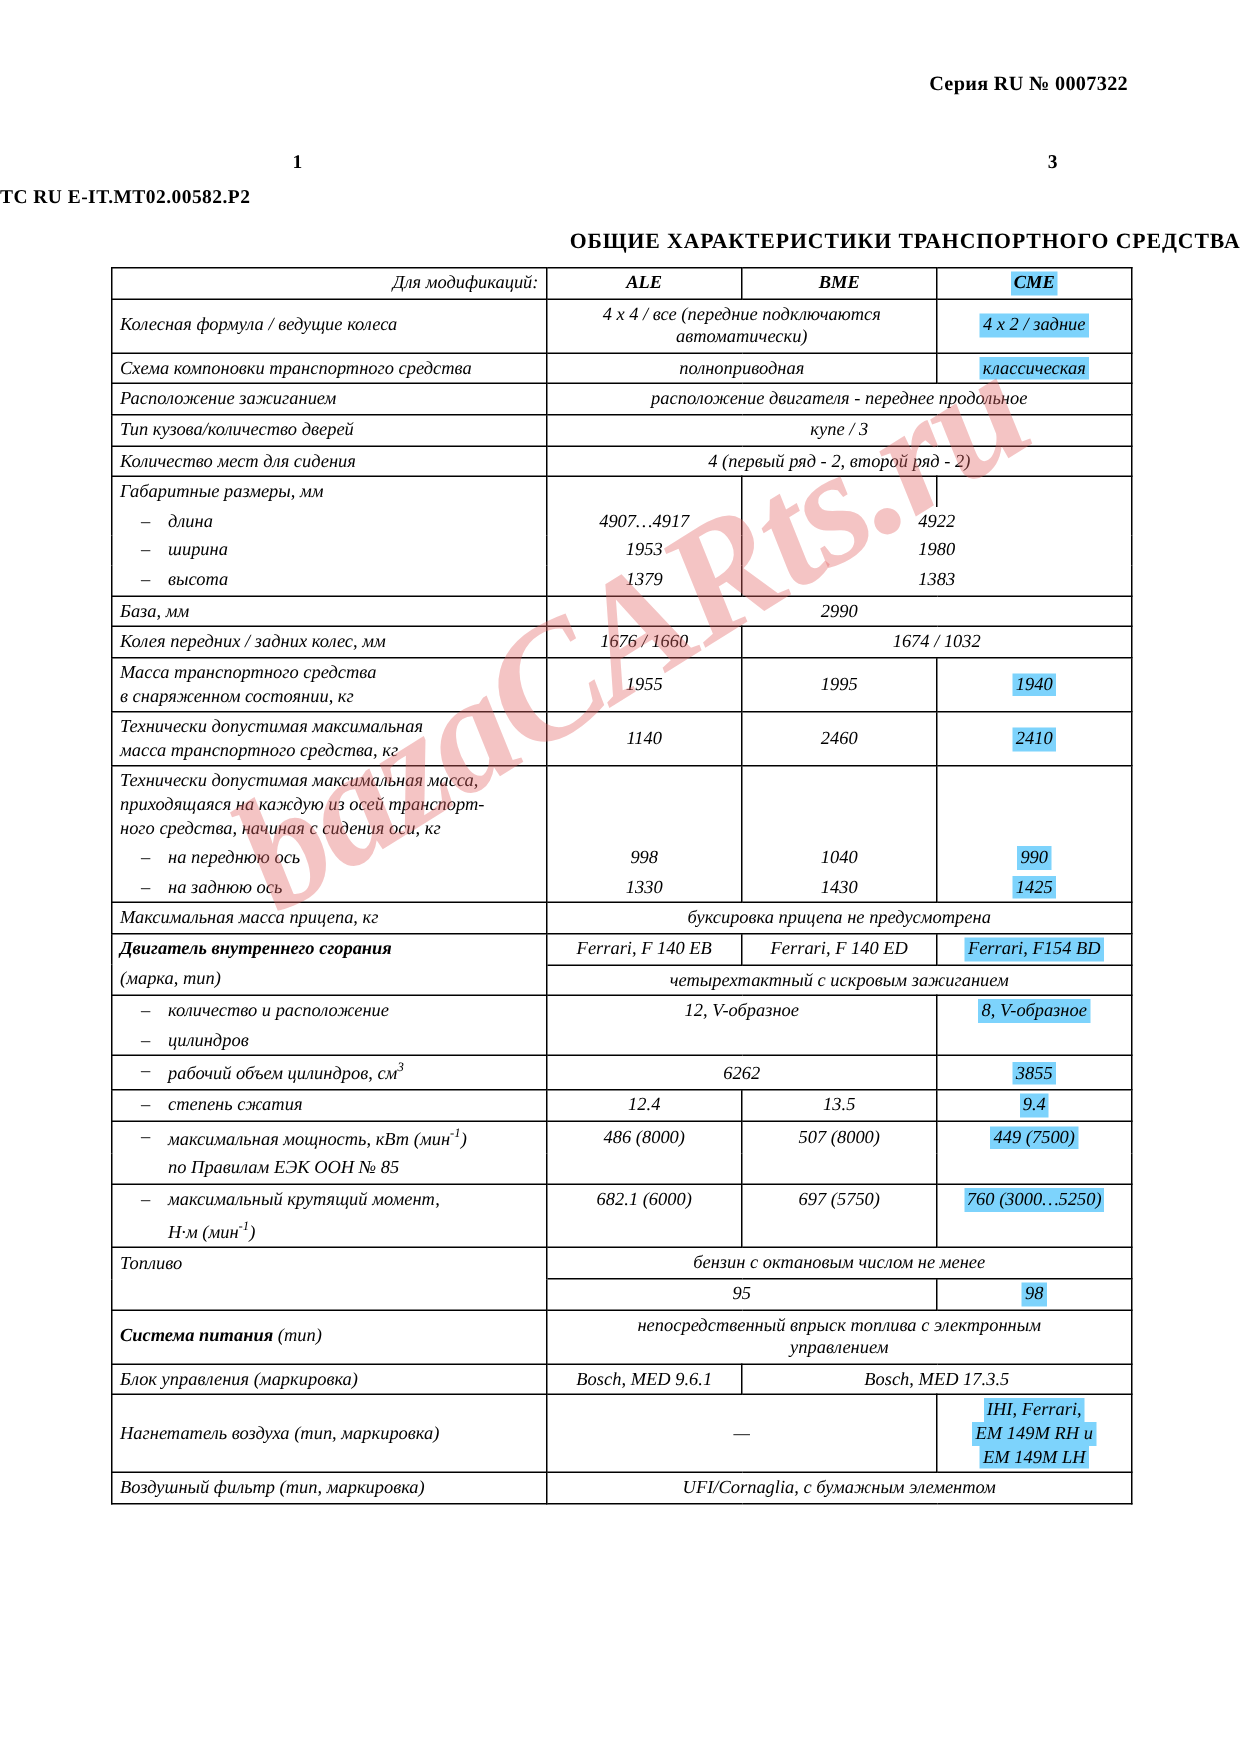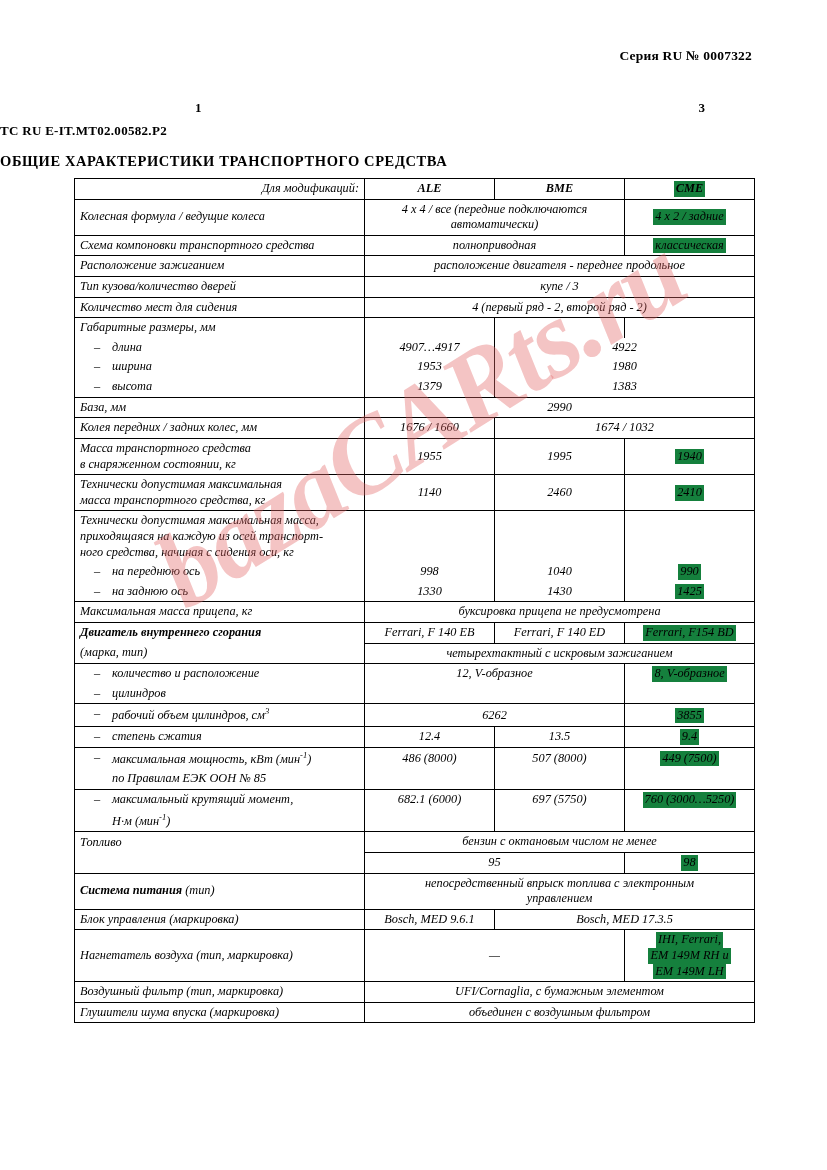--- a/index.html
+++ b/index.html
@@ -69,21 +69,21 @@
     left: 0; right: 0;
     top: 123px;
     font-size: 13px;
     font-weight: bold;
     letter-spacing: 0.3px;
   }
   .doc-title {
     position: absolute;
     left: 0; right: 0;
     top: 153px;
-    text-align: left;
+    text-align: right;
     font-size: 14.5px;
     font-weight: bold;
     letter-spacing: 0.6px;
   }
 
   table.spec {
     position: absolute;
     left: 74px;
     top: 178px;
     width: 680px;
@@ -101,21 +101,21 @@
   .lbl { width: 290px; }
   .c1, .c2, .c3 { width: 130px; text-align: center; }
 
   .nb-top { border-top: none !important; }
   .nb-bot { border-bottom: none !important; }
   .no-inner-v { border-left: none !important; border-right: none !important; }
 
   .ctr { text-align: center; }
   .b { font-weight: bold; }
   .hl {
-    background: #15803d;
+    background: #7dd3fc;
     display: inline-block;
     padding: 0 2px;
   }
   .dash-item {
     display: block;
     padding-left: 32px;
     position: relative;
   }
   .dash-item::before {
     content: "\2013";
@@ -382,21 +382,17 @@
           <span class="hl">EM 149M RH и</span><br>
           <span class="hl">EM 149M LH</span>
         </td>
       </tr>
 
       <tr>
         <td class="cellpad">Воздушный фильтр (тип, маркировка)</td>
         <td colspan="3" class="ctr">UFI/Cornaglia, с бумажным элементом</td>
       </tr>
 
-      <tr>
-        <td class="cellpad">Глушители шума впуска (маркировка)</td>
-        <td colspan="3" class="ctr">объединен с воздушным фильтром</td>
-      </tr>
 
     </tbody>
   </table>
 
 </div>
 
 </body></html>

